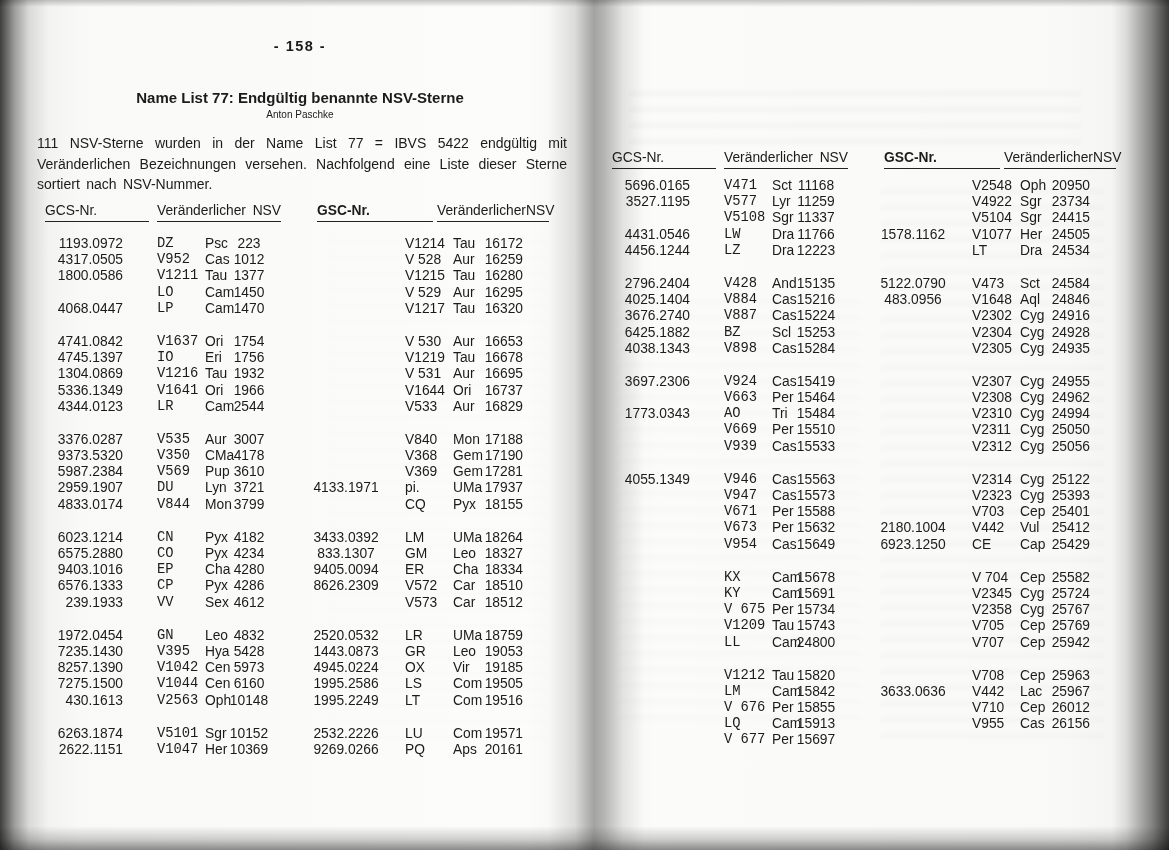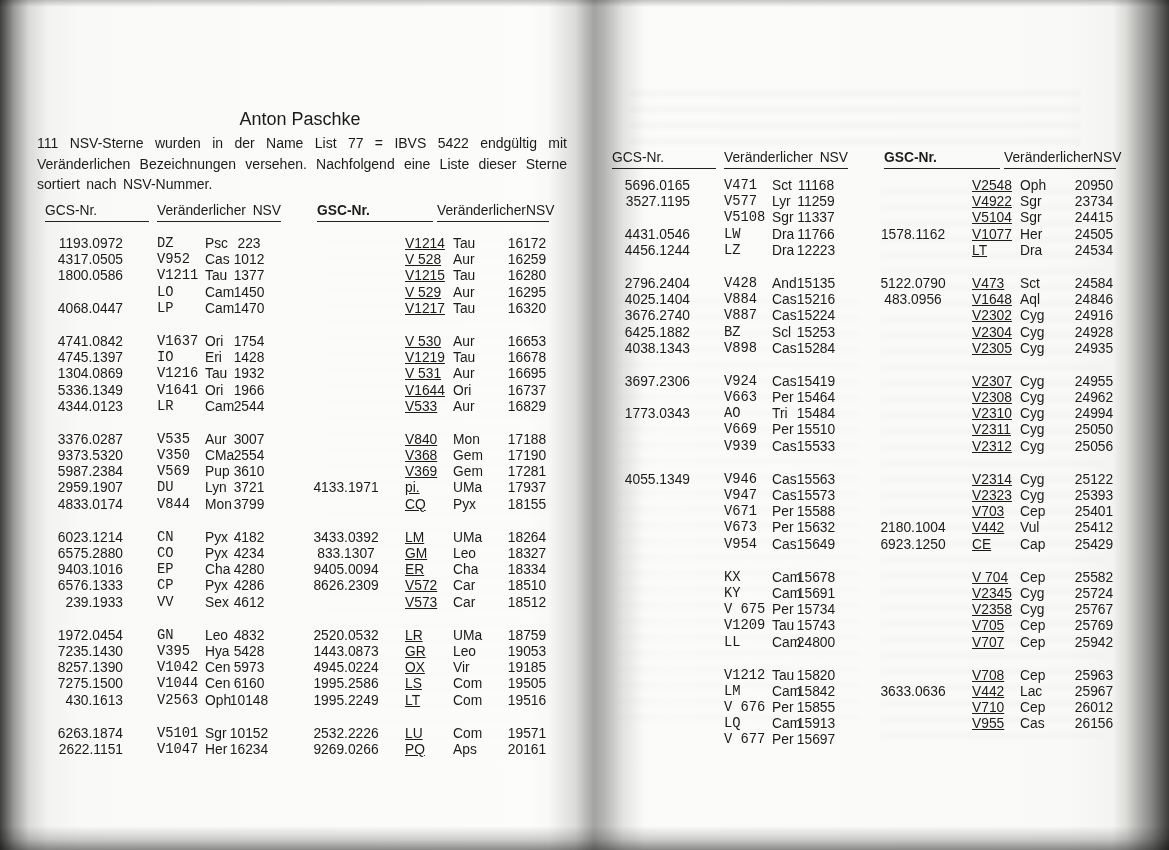--- a/index.html
+++ b/index.html
@@ -6,63 +6,65 @@
   .scan{
     position:relative;width:1169px;height:850px;overflow:hidden;
     background:linear-gradient(90deg,#e9e9e6 0%,#f9f9f7 7%,#fcfcfb 45%,#f3f3f0 50%,#fbfbfa 56%,#f9f9f7 91%,#efefec 100%);
     font-family:"Liberation Sans", sans-serif;color:#1b1b1b;
   }
   .page{position:absolute;top:0;height:850px;}
   .page-left{left:45px;width:510px;}
   .page-right{left:612px;width:505px;}
   .page-number{position:absolute;top:38px;left:0;width:100%;text-align:center;font-size:14.5px;letter-spacing:1.5px;font-weight:bold;}
   .title{position:absolute;top:89px;left:0;width:100%;text-align:center;font-size:15px;font-weight:bold;}
-  .author{position:absolute;top:109px;left:0;width:100%;text-align:center;font-size:18px;}
+  .author{position:absolute;top:109px;left:0;width:100%;text-align:center;font-size:10px;}
   .intro{position:absolute;top:133px;left:-8px;width:530px;margin:0;font-size:14px;line-height:20.5px;text-align:justify;word-spacing:2.5px;}
   .thead{position:absolute;left:0;width:505px;height:26px;font-size:13.8px;}
   .page-left .thead{top:203px;}
   .page-right .thead{top:150px;}
   .h{position:absolute;top:0;border-bottom:1.5px solid #222;padding-bottom:3px;}
   .h1{left:0;width:104px;}
   .h2{left:112px;width:124px;display:flex;justify-content:space-between;}
   .h3{left:272px;width:116px;font-weight:bold;}
   .h4{left:392px;width:112px;display:flex;justify-content:space-between;}
   .rows{position:absolute;left:0;width:505px;font-size:13.8px;}
   .page-left .rows{top:236px;}
   .page-right .rows{top:178px;}
   .tblock{margin-bottom:17px;}
   .trow{position:relative;height:16.2px;}
   .cell{position:absolute;top:0;white-space:pre;}
   .c1{left:0;width:78px;text-align:right;}
   .c2{left:112px;font-family:Liberation Mono, monospace;}
   .c3{left:160px;}
   .c4{left:176px;width:56px;text-align:center;}
   .c5{left:258px;width:86px;text-align:center;}
-  .c6{left:360px;text-decoration:underline;}
+  .c6{left:360px;}
   .c7{left:408px;}
-  .c8{left:452px;width:60px;text-align:center;}
+  .c8{left:418px;width:60px;text-align:right;}
   
   .overlay{position:absolute;pointer-events:none;}
   .edge-left{left:0;top:0;width:48px;height:850px;background:linear-gradient(90deg,rgba(25,25,25,.82) 0%,rgba(60,60,60,.45) 30%,rgba(120,120,120,.18) 60%,rgba(0,0,0,0) 100%);}
   .gutter-shadow{left:548px;top:0;width:96px;height:850px;background:linear-gradient(90deg,rgba(0,0,0,0) 0%,rgba(40,40,40,.12) 28%,rgba(30,30,30,.38) 48%,rgba(30,30,30,.30) 58%,rgba(40,40,40,.10) 78%,rgba(0,0,0,0) 100%);}
   .edge-right{left:1112px;top:0;width:57px;height:850px;background:linear-gradient(90deg,rgba(0,0,0,0) 0%,rgba(0,0,0,.10) 25%,rgba(0,0,0,.45) 70%,rgba(15,15,15,.8) 100%);}
   .edge-bottom{left:0;top:826px;width:1169px;height:24px;background:linear-gradient(180deg,rgba(0,0,0,0) 0%,rgba(0,0,0,.18) 55%,rgba(0,0,0,.45) 100%);}
   .edge-top{left:0;top:0;width:1169px;height:7px;background:linear-gradient(180deg,rgba(0,0,0,.22) 0%,rgba(0,0,0,0) 100%);}
   .ghost{filter:blur(2px);opacity:.45;background:repeating-linear-gradient(180deg,rgba(130,130,130,.20) 0 3px,rgba(0,0,0,0) 3px 16px);}
   .ghost-a{left:630px;top:92px;width:450px;height:52px;}
   .ghost-b{left:880px;top:190px;width:225px;height:560px;opacity:.28;}
   .ghost-c{left:620px;top:300px;width:240px;height:430px;opacity:.2;}
   .ghost-d{left:330px;top:240px;width:215px;height:500px;opacity:.16;}
 </style>
 </head>
 <body>
 
 <div class="scan">
 
   <div class="page page-left">
+    <div class="page-number">- 158 -</div>
+    <div class="title">Name List 77: Endgültig benannte NSV-Sterne</div>
     <div class="author">Anton Paschke</div>
     <p class="intro">111 NSV-Sterne wurden in der Name List 77 = IBVS 5422 endgültig mit Veränderlichen Bezeichnungen versehen. Nachfolgend eine Liste dieser Sterne sortiert nach NSV-Nummer.</p>
     <div class="thead">
       <span class="h h1">GCS-Nr.</span>
       <span class="h h2">
         <span>Veränderlicher</span>
         <span>NSV</span>
       </span>
       <span class="h h3">GSC-Nr.</span>
       <span class="h h4">
@@ -131,21 +133,21 @@
             <span class="cell c4">1754</span>
             <span class="cell c5"></span>
             <span class="cell c6">V 530</span>
             <span class="cell c7">Aur</span>
             <span class="cell c8">16653</span>
           </div>
           <div class="trow">
             <span class="cell c1">4745.1397</span>
             <span class="cell c2">IO</span>
             <span class="cell c3">Eri</span>
-            <span class="cell c4">1428</span>
+            <span class="cell c4">1756</span>
             <span class="cell c5"></span>
             <span class="cell c6">V1219</span>
             <span class="cell c7">Tau</span>
             <span class="cell c8">16678</span>
           </div>
           <div class="trow">
             <span class="cell c1">1304.0869</span>
             <span class="cell c2">V1216</span>
             <span class="cell c3">Tau</span>
             <span class="cell c4">1932</span>
@@ -183,21 +185,21 @@
             <span class="cell c4">3007</span>
             <span class="cell c5"></span>
             <span class="cell c6">V840</span>
             <span class="cell c7">Mon</span>
             <span class="cell c8">17188</span>
           </div>
           <div class="trow">
             <span class="cell c1">9373.5320</span>
             <span class="cell c2">V350</span>
             <span class="cell c3">CMa</span>
-            <span class="cell c4">2554</span>
+            <span class="cell c4">4178</span>
             <span class="cell c5"></span>
             <span class="cell c6">V368</span>
             <span class="cell c7">Gem</span>
             <span class="cell c8">17190</span>
           </div>
           <div class="trow">
             <span class="cell c1">5987.2384</span>
             <span class="cell c2">V569</span>
             <span class="cell c3">Pup</span>
             <span class="cell c4">3610</span>
@@ -339,21 +341,21 @@
             <span class="cell c4">10152</span>
             <span class="cell c5">2532.2226</span>
             <span class="cell c6">LU</span>
             <span class="cell c7">Com</span>
             <span class="cell c8">19571</span>
           </div>
           <div class="trow">
             <span class="cell c1">2622.1151</span>
             <span class="cell c2">V1047</span>
             <span class="cell c3">Her</span>
-            <span class="cell c4">16234</span>
+            <span class="cell c4">10369</span>
             <span class="cell c5">9269.0266</span>
             <span class="cell c6">PQ</span>
             <span class="cell c7">Aps</span>
             <span class="cell c8">20161</span>
           </div>
         </div>
       </div>
   </div>
 
   <div class="page page-right">

